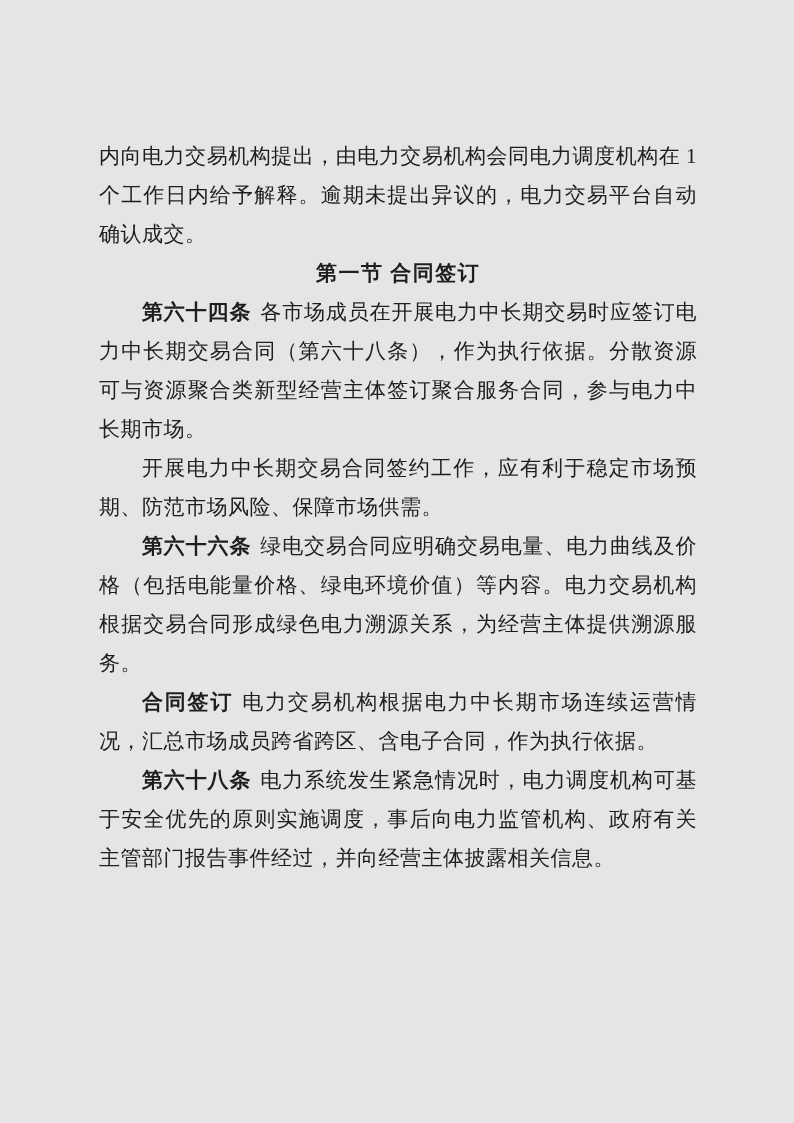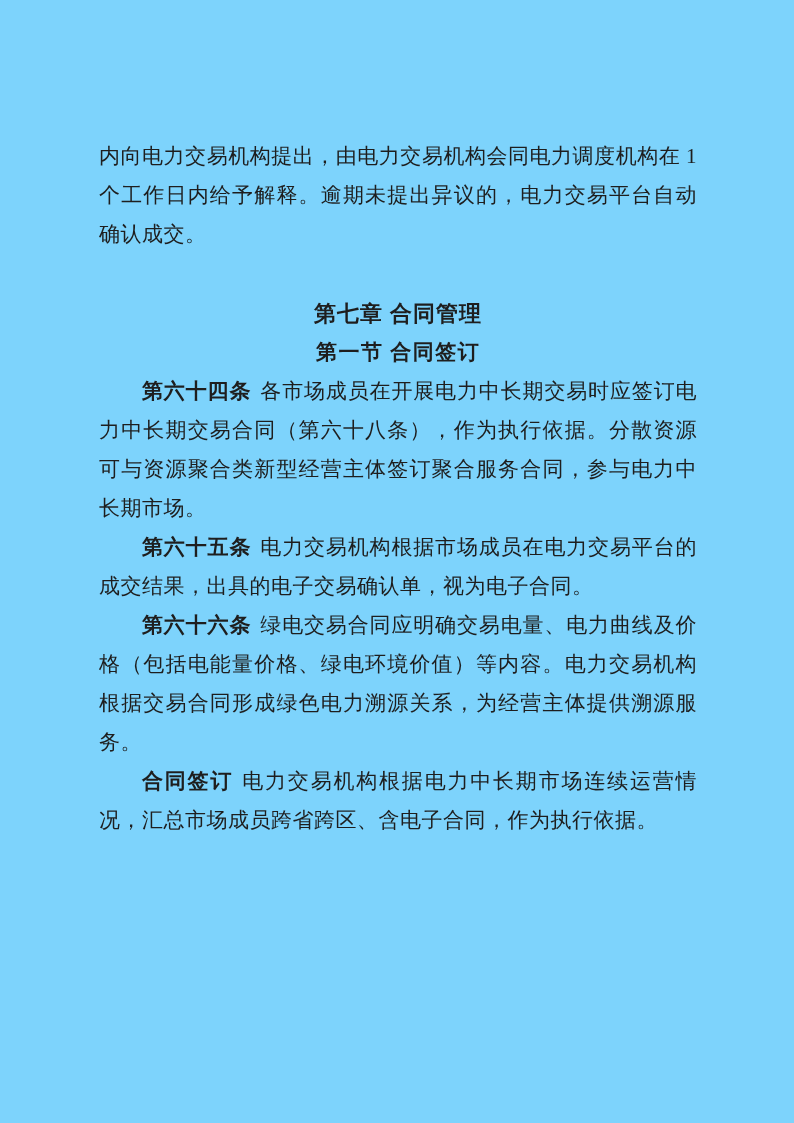--- a/index.html
+++ b/index.html
@@ -5,21 +5,21 @@
   html, body {
     margin: 0;
     padding: 0;
     background: #ffffff;
   }
   .page {
     position: relative;
     width: 794px;
     height: 1123px;
     box-sizing: border-box;
-    background: #7dd3fc;
+    background: #e5e5e5;
     padding: 137px 97px 0 99px;
     font-family: "Liberation Serif", "DejaVu Serif", serif;
     font-size: 21px;
     line-height: 39px;
     color: #1e1e1e;
     letter-spacing: 0.5px;
     overflow: hidden;
   }
   .para {
     margin: 0;
@@ -51,36 +51,36 @@
     letter-spacing: 1.5px;
   }
 </style>
 </head>
 <body>
 
 <div class="page">
 
   <p class="para">内向电力交易机构提出，由电力交易机构会同电力调度机构在 1 个工作日内给予解释。逾期未提出异议的，电力交易平台自动确认成交。</p>
 
-  <h1 class="chapter-heading">第七章 合同管理</h1>
 
   <h2 class="section-heading">第一节 合同签订</h2>
 
   <p class="para indent">
     <span class="art-num">第六十四条</span><span>各市场成员在开展电力中长期交易时应签订电力中长期交易合同（第六十八条），作为执行依据。分散资源可与资源聚合类新型经营主体签订聚合服务合同，参与电力中长期市场。</span>
   </p>
 
+  <p class="para indent">开展电力中长期交易合同签约工作，应有利于稳定市场预期、防范市场风险、保障市场供需。</p>
 
-  <p class="para indent">
-    <span class="art-num">第六十五条</span><span>电力交易机构根据市场成员在电力交易平台的成交结果，出具的电子交易确认单，视为电子合同。</span>
-  </p>
 
   <p class="para indent">
     <span class="art-num">第六十六条</span><span>绿电交易合同应明确交易电量、电力曲线及价格（包括电能量价格、绿电环境价值）等内容。电力交易机构根据交易合同形成绿色电力溯源关系，为经营主体提供溯源服务。</span>
   </p>
 
 
   <p class="para indent">
     <span class="art-num">合同签订</span><span>电力交易机构根据电力中长期市场连续运营情况，汇总市场成员跨省跨区、含电子合同，作为执行依据。</span>
   </p>
 
+  <p class="para indent">
+    <span class="art-num">第六十八条</span><span>电力系统发生紧急情况时，电力调度机构可基于安全优先的原则实施调度，事后向电力监管机构、政府有关主管部门报告事件经过，并向经营主体披露相关信息。</span>
+  </p>
 
 </div>
 
 </body></html>

